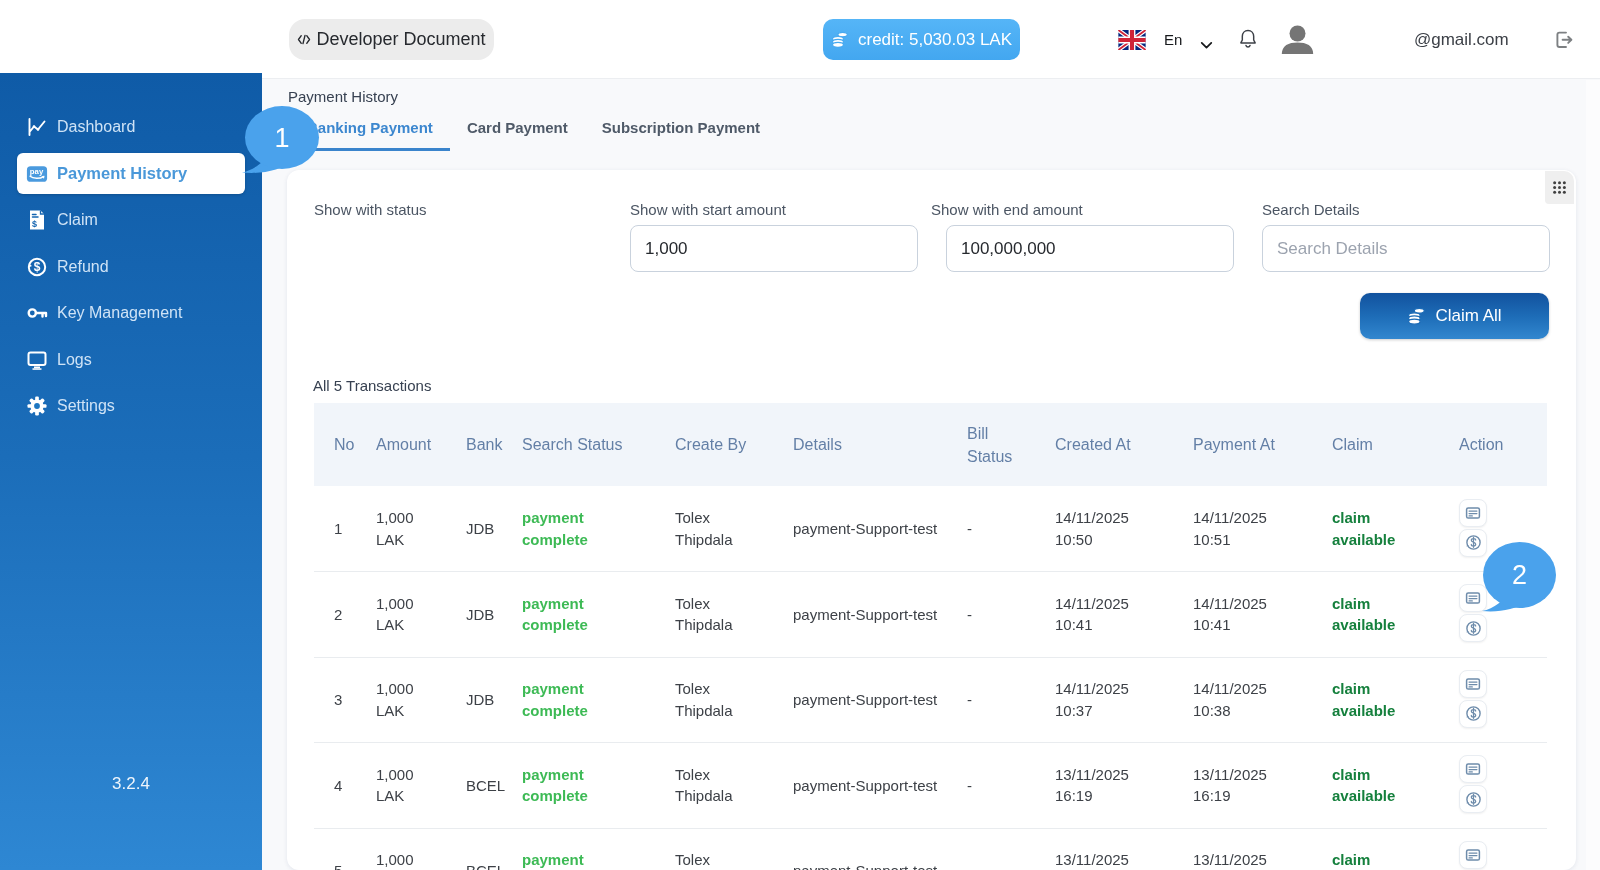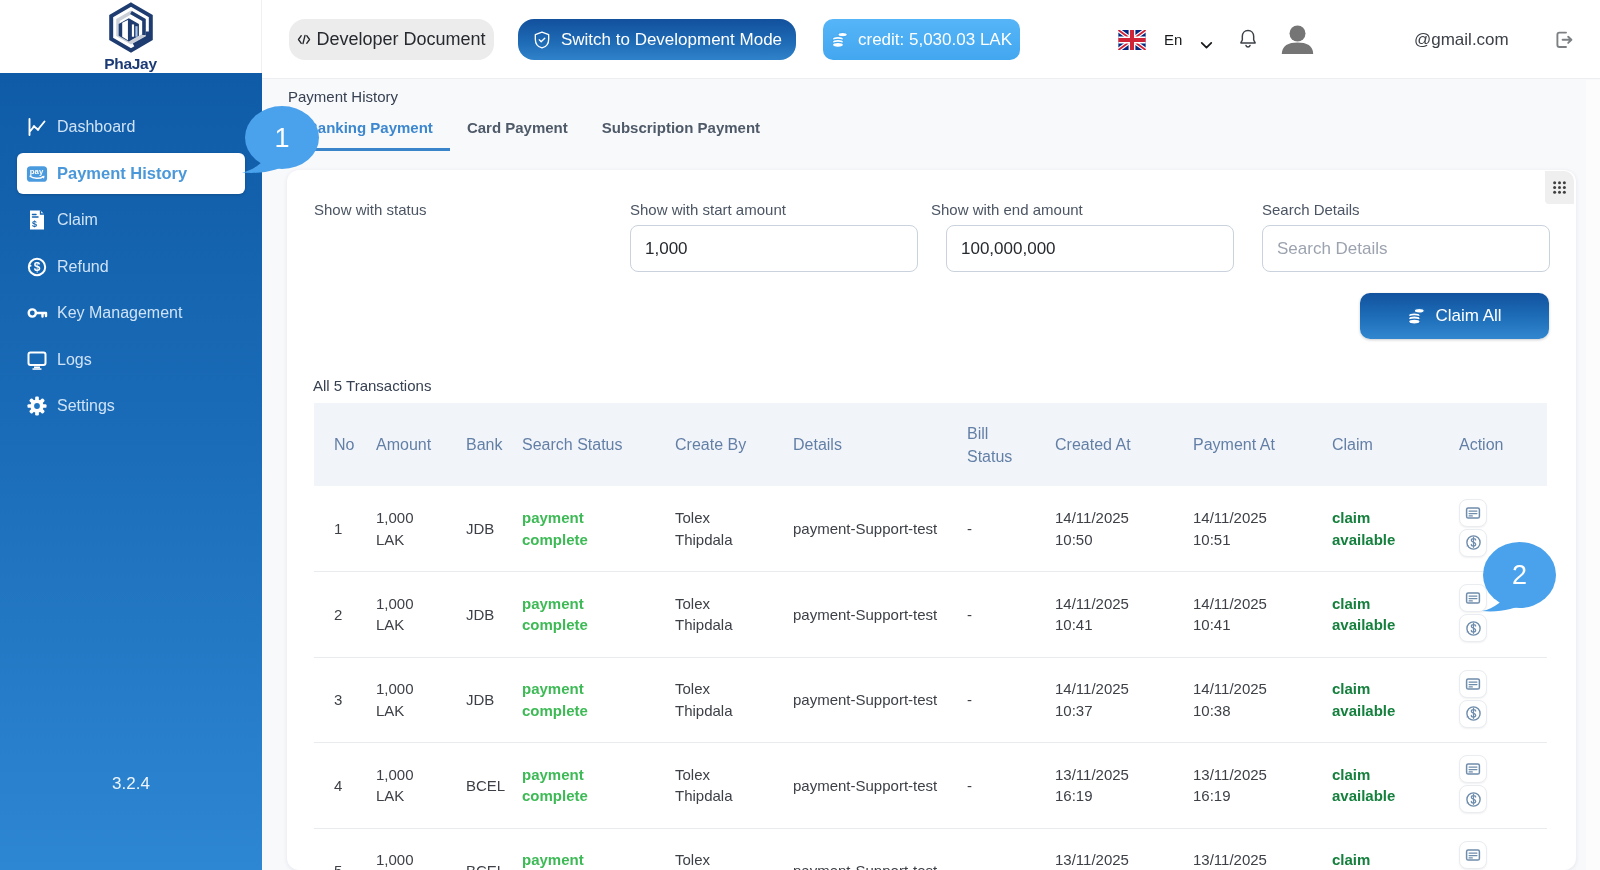--- a/index.html
+++ b/index.html
@@ -53,26 +53,20 @@
 </style>
 </head>
 <body>
 <div id="topbar">
   <div class="tbtn" id="devdoc"><span class="tico" style="margin-right:5px">
         <svg width="14" height="11" viewBox="0 0 20 16">
           <path d="M6 2.5 L2 8 L6 13.5 M14 2.5 L18 8 L14 13.5" stroke="#26292e" stroke-width="2" fill="none" stroke-linecap="round" stroke-linejoin="round"></path>
           <path d="M11.5 2 L8.5 14" stroke="#26292e" stroke-width="2" stroke-linecap="round"></path>
         </svg>
       </span>Developer Document</div>
-  <div class="tbtn" id="swdev"><span class="tico">
-        <svg width="20" height="20" viewBox="0 0 24 24">
-          <path d="M12 2.5 L20 5.5 V11 C20 16.5 16.5 20.3 12 21.5 C7.5 20.3 4 16.5 4 11 V5.5 Z" stroke="#fff" stroke-width="1.6" fill="none" stroke-linejoin="round"></path>
-          <path d="M8.7 11.8 L11 14.1 L15.3 9.8" stroke="#fff" stroke-width="1.6" fill="none" stroke-linecap="round" stroke-linejoin="round"></path>
-        </svg>
-      </span>Switch to Development Mode</div>
   <div class="tbtn" id="credit"><span class="tico">
         <svg width="18" height="17" viewBox="0 0 24 22">
           <g fill="#fff" stroke="#47a9f0" stroke-width="1.6">
             <ellipse cx="15.5" cy="4.4" rx="6.3" ry="3"></ellipse>
             <ellipse cx="9.3" cy="10.3" rx="7.3" ry="3.3"></ellipse>
             <ellipse cx="9.3" cy="14.2" rx="7.3" ry="3.3"></ellipse>
             <ellipse cx="9.3" cy="18.1" rx="7.3" ry="3.3"></ellipse>
           </g>
         </svg>
       </span>credit: 5,030.03 LAK</div>
@@ -95,33 +89,20 @@
         <circle cx="16.5" cy="9.5" r="8" fill="#757575"></circle>
         <path d="M0.8 30 C0.8 21.5 7.5 18.4 16.5 18.4 C25.5 18.4 32.2 21.5 32.2 30 Z" fill="#757575"></path>
       </svg></div>
   <div id="email">@gmail.com</div>
   <div id="logout"><svg width="21" height="20" viewBox="0 0 21 20">
         <path d="M13 2.6 H6.4 C5.2 2.6 4.4 3.4 4.4 4.6 v10.4 c0 1.2 0.8 2 2 2 h6.6" stroke="#7d8083" stroke-width="1.9" fill="none" stroke-linecap="round"></path>
         <path d="M9.6 9.8 H18.2 M15.2 6.7 L18.4 9.8 L15.2 12.9" stroke="#7d8083" stroke-width="1.9" fill="none" stroke-linecap="round" stroke-linejoin="round"></path>
       </svg></div>
 </div>
 <div id="sidebar">
- <div id="logoarea">
-  <svg width="44" height="51" viewBox="0 0 100 114" style="margin-top:2px">
-    <polygon points="50,5 95,31 95,83 50,109 5,83 5,31" fill="none" stroke="#1e3c70" stroke-width="9"></polygon>
-    <polygon points="50,23 79.5,40 79.5,74 50,91 20.5,74 20.5,40" fill="none" stroke="#cbd0d8" stroke-width="8"></polygon>
-    <path d="M50,23 L79.5,40 L79.5,74" fill="none" stroke="#1e3c70" stroke-width="8"></path>
-    <path d="M87.5,66 L87.5,79 L56,97" fill="none" stroke="#1e3c70" stroke-width="8"></path>
-    <polygon points="45,36 68,49 68,76 45,89 22,76 22,49" fill="#1e3c70"></polygon>
-    <polygon points="30,46 43,40 43,86 30,78" fill="#fff"></polygon>
-    <rect x="52" y="50" width="5" height="28" fill="#fff"></rect>
-    <rect x="60" y="54" width="5" height="24" fill="#a9c4e8"></rect>
-  </svg>
-  <div style="font-size:15.5px;font-weight:bold;color:#1b3a75;margin-top:-2px;letter-spacing:-0.3px">PhaJay</div>
- </div>
  <div id="sideblue">
   <div id="nav">
    <div class="mi">
           <svg class="ic" viewBox="0 0 22 22">
             <path d="M3.5 3 V19 M3.5 16 L8 10.5 L12 13.5 L18.5 5.5" stroke="#fff" stroke-width="1.9" fill="none" stroke-linecap="round" stroke-linejoin="round"></path>
             <circle cx="8" cy="10.5" r="1.3" fill="#fff"></circle>
             <circle cx="12" cy="13.5" r="1.3" fill="#fff"></circle>
           </svg>
           <span class="tx">Dashboard</span>
         </div>

